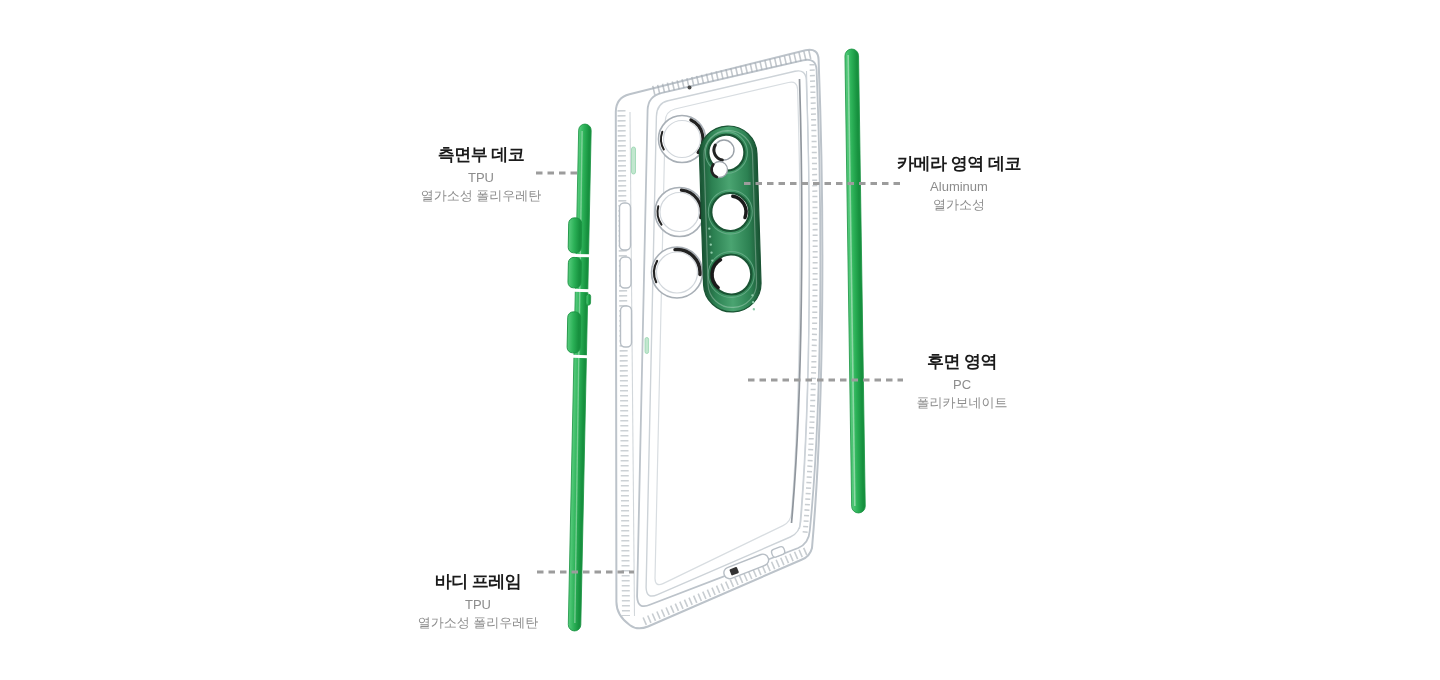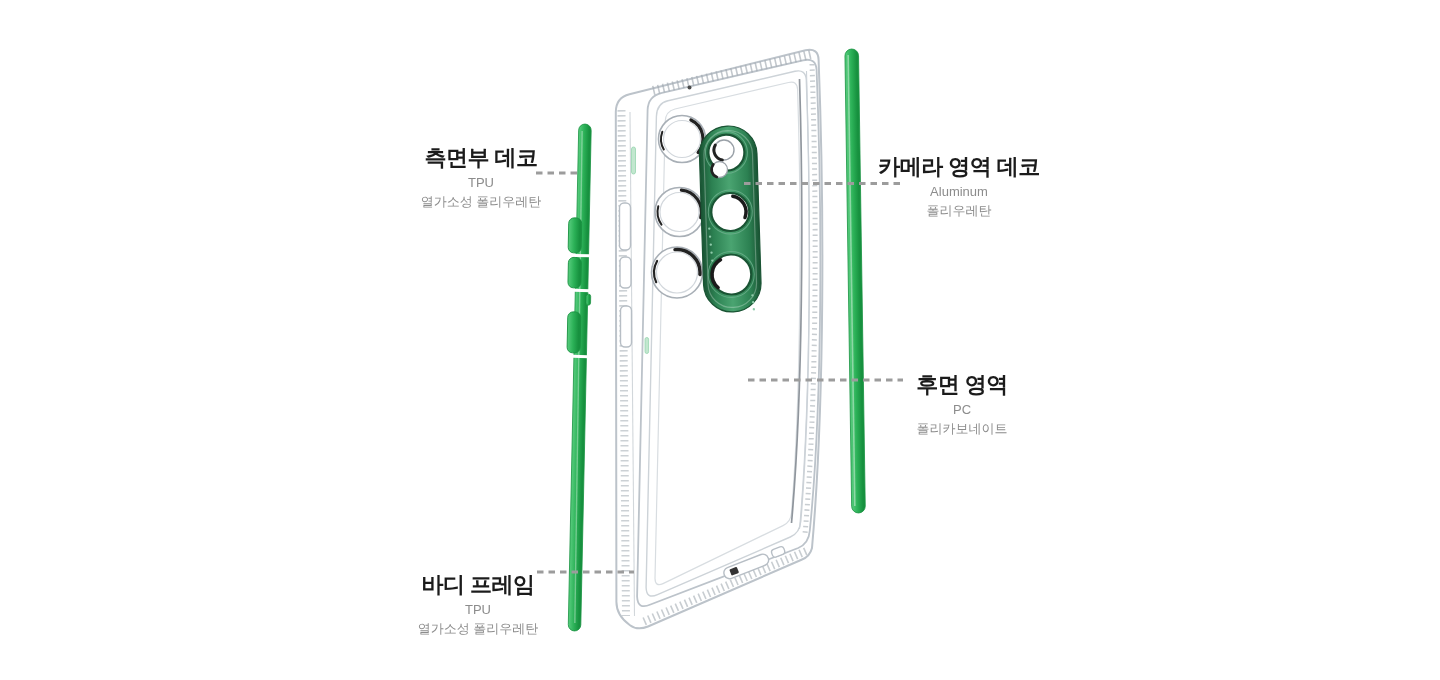--- a/index.html
+++ b/index.html
@@ -3,30 +3,30 @@
 <meta charset="utf-8">
 <style>
   html,body{margin:0;padding:0;background:#fff;}
   .canvas{
     position:relative;width:1440px;height:680px;background:var(--background,#fff);
     overflow:hidden;font-family:"Liberation Sans","DejaVu Sans",sans-serif;
   }
   .artwork{position:absolute;left:0;top:0;width:1440px;height:680px;}
   .part-label{position:absolute;width:180px;text-align:center;}
   .part-label .title{
-    font-size:22px;font-weight:700;color:var(--title-text,#1b1b1b);
+    font-size:17px;font-weight:700;color:var(--title-text,#1b1b1b);
     letter-spacing:-0.5px;line-height:1.15;
   }
   .part-label .sub{
     font-size:13px;color:var(--subtitle-text,#8c8c8c);line-height:1.25;margin-top:2px;
   }
   .part-label .sub.first{margin-top:5px;}
   .lbl-side-deco{left:391px;top:145px;}
   .lbl-camera-deco{left:869px;top:154px;}
-  .lbl-rear-area{left:872px;top:352px;margin-top:20px;}
+  .lbl-rear-area{left:872px;top:352px;}
   .lbl-body-frame{left:388px;top:572px;}
 </style>
 </head>
 <body>
 
 <div class="canvas">
 
   <svg class="artwork" viewBox="0 0 1440 680" xmlns="http://www.w3.org/2000/svg">
     <defs>
       <linearGradient id="stripGrad" x1="0" y1="0" x2="1" y2="0">
@@ -184,21 +184,21 @@
 
   <div class="part-label lbl-side-deco">
     <div class="title">측면부 데코</div>
     <div class="sub first">TPU</div>
     <div class="sub">열가소성 폴리우레탄</div>
   </div>
 
   <div class="part-label lbl-camera-deco">
     <div class="title">카메라 영역 데코</div>
     <div class="sub first">Aluminum</div>
-    <div class="sub">폴리우레탄</div>
+    <div class="sub">열가소성</div>
   </div>
 
   <div class="part-label lbl-rear-area">
     <div class="title">후면 영역</div>
     <div class="sub first">PC</div>
     <div class="sub">폴리카보네이트</div>
   </div>
 
   <div class="part-label lbl-body-frame">
     <div class="title">바디 프레임</div>

